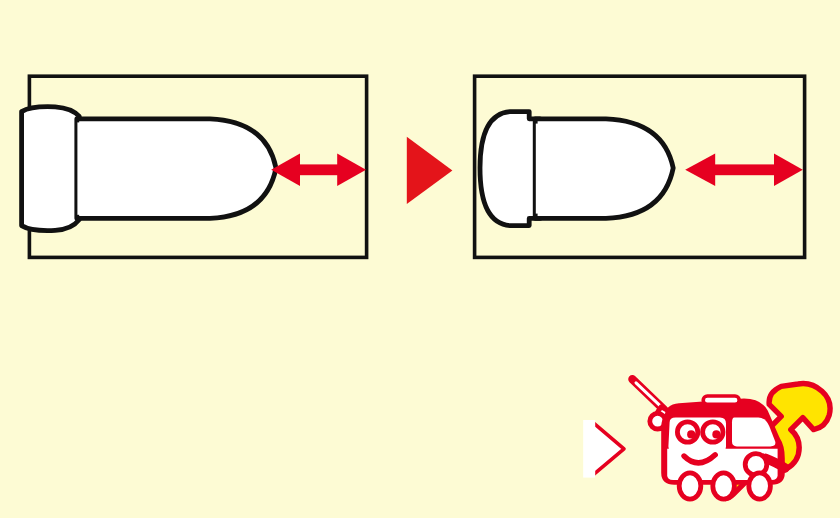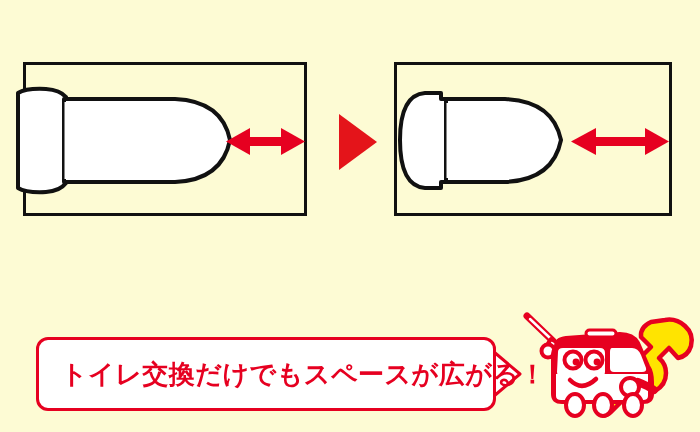--- a/index.html
+++ b/index.html
@@ -165,19 +165,16 @@
       <circle cx="630" cy="387" r="9" fill="#ffffff" stroke="#e60020" stroke-width="4"></circle>
 
       <g>
         <ellipse cx="575" cy="405" rx="9" ry="11" fill="#ffffff" stroke="#e60020" stroke-width="4"></ellipse>
         <ellipse cx="603" cy="405" rx="9" ry="11" fill="#ffffff" stroke="#e60020" stroke-width="4"></ellipse>
         <ellipse cx="633" cy="405" rx="9" ry="11" fill="#ffffff" stroke="#e60020" stroke-width="4"></ellipse>
       </g>
     </g>
   </svg>
 
-  <div class="bubble">
-    <span class="bubble-text">トイレ交換だけでもスペースが広がる！</span>
-  </div>
 
   <span class="sr">remaining-space-narrow</span>
   <span class="sr">remaining-space-wide</span>
 </div>
 
 </body></html>

